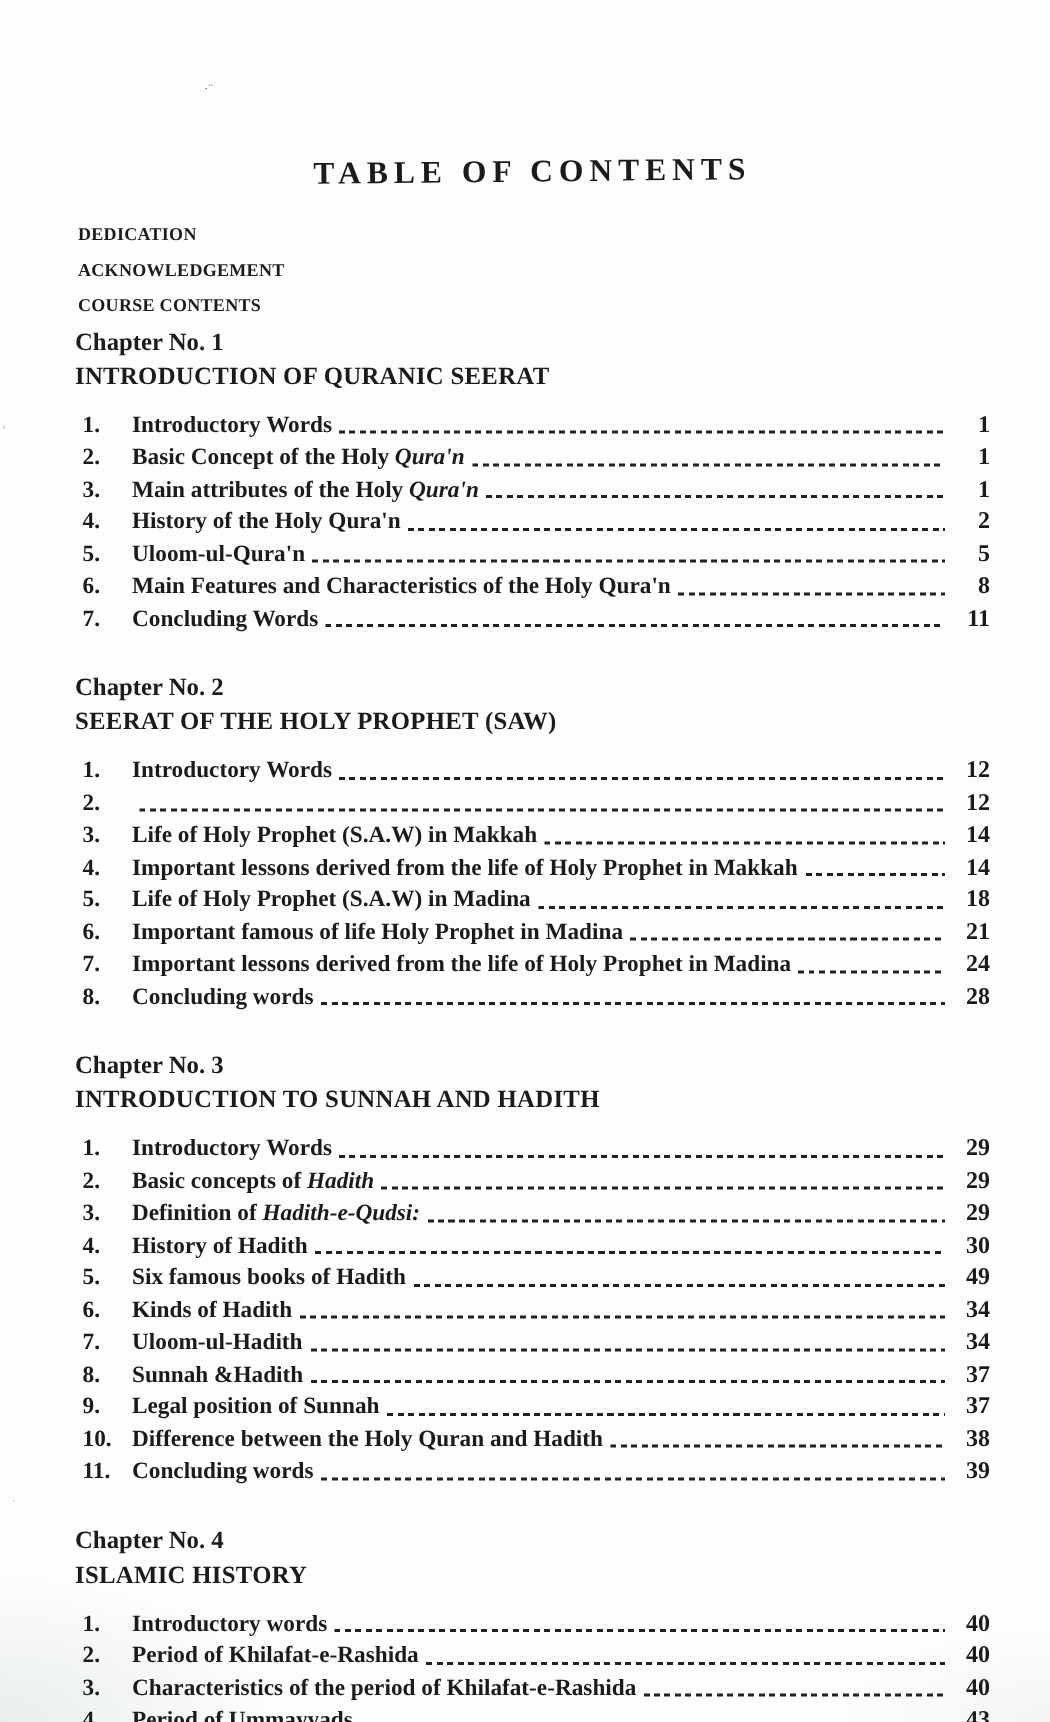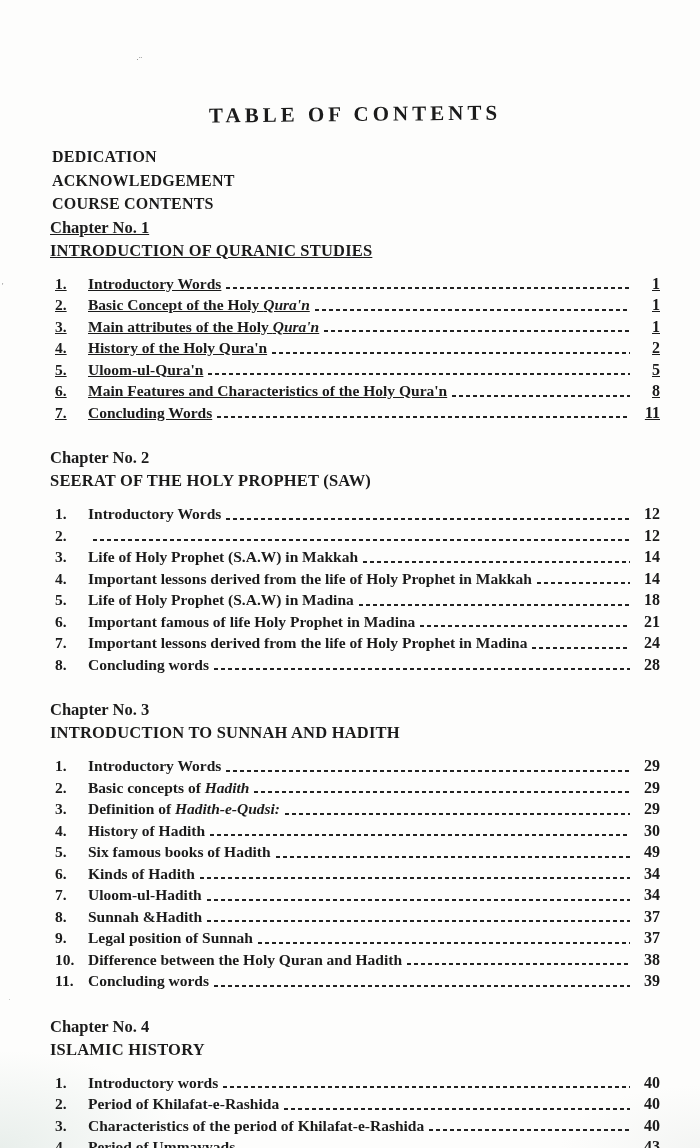--- a/index.html
+++ b/index.html
@@ -28,27 +28,27 @@
     font-weight: bold;
     letter-spacing: 4px;
     line-height: 26px;
     transform: rotate(-0.6deg);
     margin-bottom: 18px;
   }
   .front-matter {
     margin-left: 2px;
   }
   .fm-line {
-    font-size: 16px;
+    font-size: 12px;
     font-weight: bold;
     line-height: 23.5px;
     letter-spacing: 0.2px;
   }
   .chapter { margin-top: 23px; }
-  .chapter.first { margin-top: 0; text-decoration: underline; }
+  .chapter.first { margin-top: 0; }
   .ch-label {
     font-size: 16.5px;
     font-weight: bold;
     line-height: 23px;
   }
   .ch-title {
     font-size: 16.5px;
     font-weight: bold;
     line-height: 23px;
     letter-spacing: 0.2px;
@@ -109,21 +109,21 @@
 
     <div class="front-matter">
         <div class="fm-line">DEDICATION</div>
         <div class="fm-line">ACKNOWLEDGEMENT</div>
         <div class="fm-line">COURSE CONTENTS</div>
       </div>
 
     <div id="chapters">
         <section class="chapter first">
           <div class="ch-label">Chapter No. 1</div>
-          <div class="ch-title">INTRODUCTION OF QURANIC STUDIES</div>
+          <div class="ch-title">INTRODUCTION OF QURANIC SEERAT</div>
           <div class="items">
             <div class="toc-row">
               <span class="toc-num">1.</span>
               <span class="toc-label">Introductory Words</span>
               <span class="leader"></span>
               <span class="toc-page">1</span>
             </div>
             <div class="toc-row">
               <span class="toc-num">2.</span>
               <span class="toc-label">Basic Concept of the Holy <i>Qura'n</i></span>

